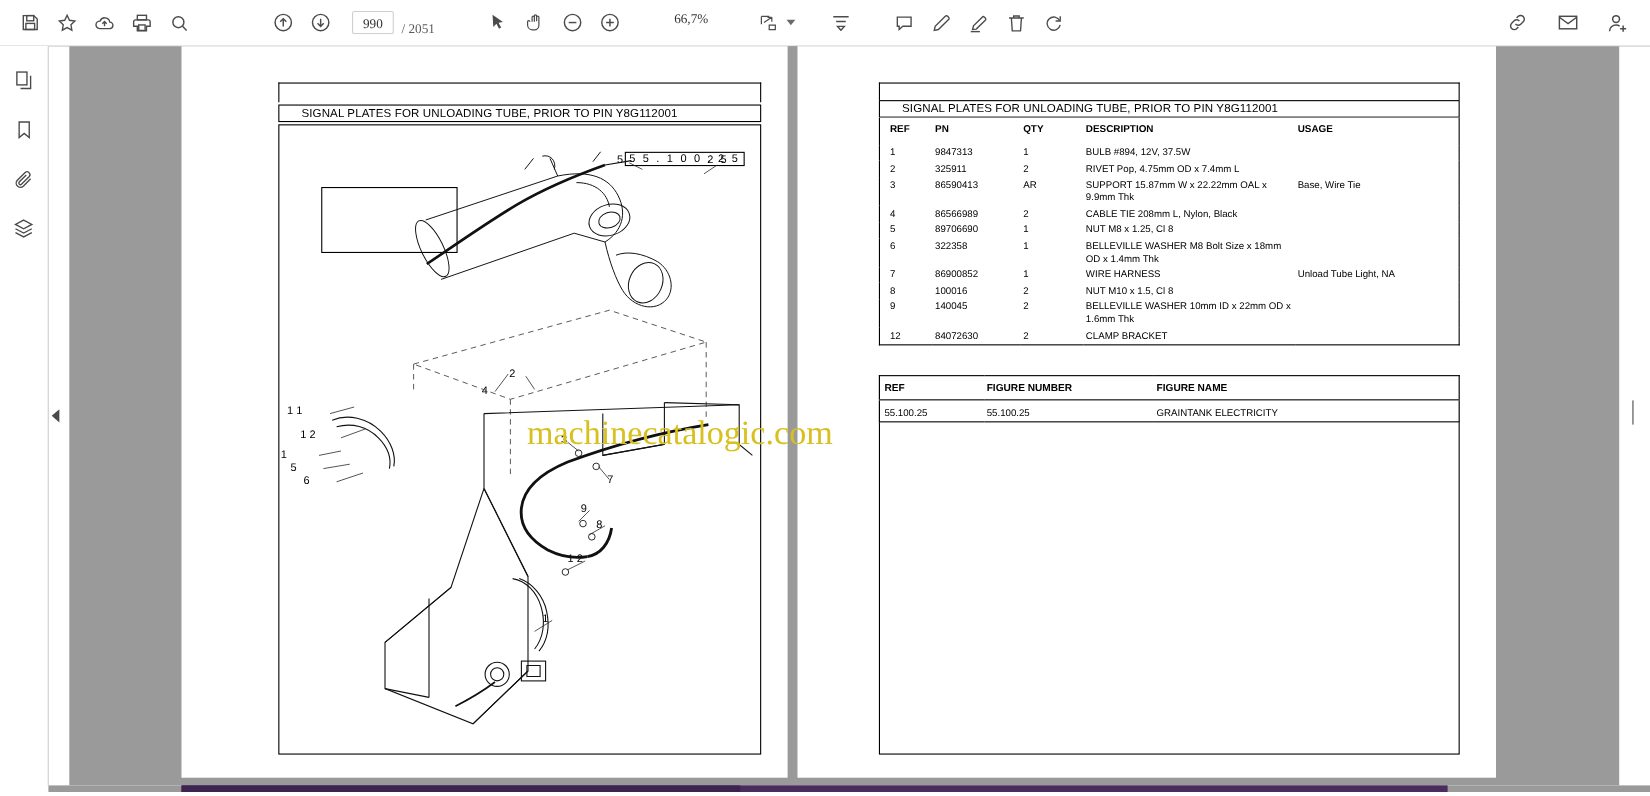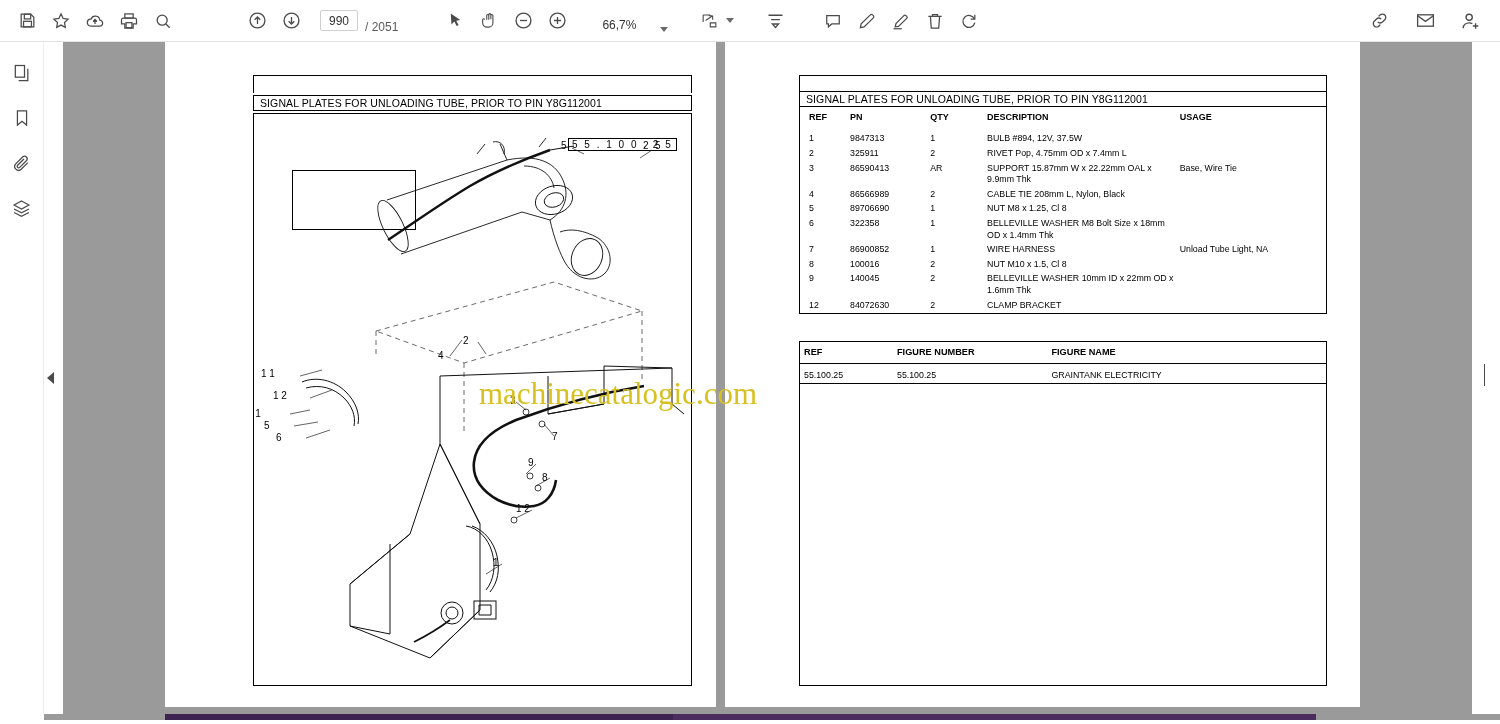--- a/index.html
+++ b/index.html
@@ -20,20 +20,21 @@
   .toolbar {
     position: absolute;
     top: 0; left: 0;
     width: 1500px;
     height: 42px;
     background: #ffffff;
     border-bottom: 1px solid #e3e3e3;
     display: flex;
     align-items: center;
     box-sizing: border-box;
+    font-family: Liberation Serif, serif;
   }
   .tb-btn {
     width: 34px; height: 34px;
     display: flex; align-items: center; justify-content: center;
     color: #4b4b4b;
     border-radius: 3px;
     flex: none;
   }
   .tb-btn svg { display: block; }
   .tb-gap-12 { width: 12px; flex: none; }
@@ -61,24 +62,25 @@
     margin-top: 12px;
   }
   .zoom-field {
     font-size: 12px;
     color: #333;
     padding-left: 4px;
     white-space: nowrap;
   }
   .zoom-wrap {
     display: flex;
-    align-items: flex-end;
+    align-items: center;
     gap: 24px;
     min-width: 62px;
     height: 22px;
+    flex-direction: column;
   }
   .caret {
     width: 0; height: 0;
     border-left: 4px solid transparent;
     border-right: 4px solid transparent;
     border-top: 5px solid #6a6a6a;
   }
   .spacer { flex: 1 1 auto; }
 
   
@@ -186,21 +188,21 @@
 
   
   .doc-title-bar {
     position: absolute;
     border: 1px solid #000;
     box-sizing: border-box;
     font-size: 10.5px;
     color: #000;
     display: flex;
     align-items: center;
-    padding-left: 6px;
+    padding-left: 20px;
     letter-spacing: 0.1px;
     background: #fff;
     font-weight: 400;
   }
   
   #left-title { left: 88px; top: 58px; width: 439px; height: 16px; }
   #left-figure-box {
     position: absolute;
     left: 88px; top: 76px;
     width: 439px; height: 573px;

